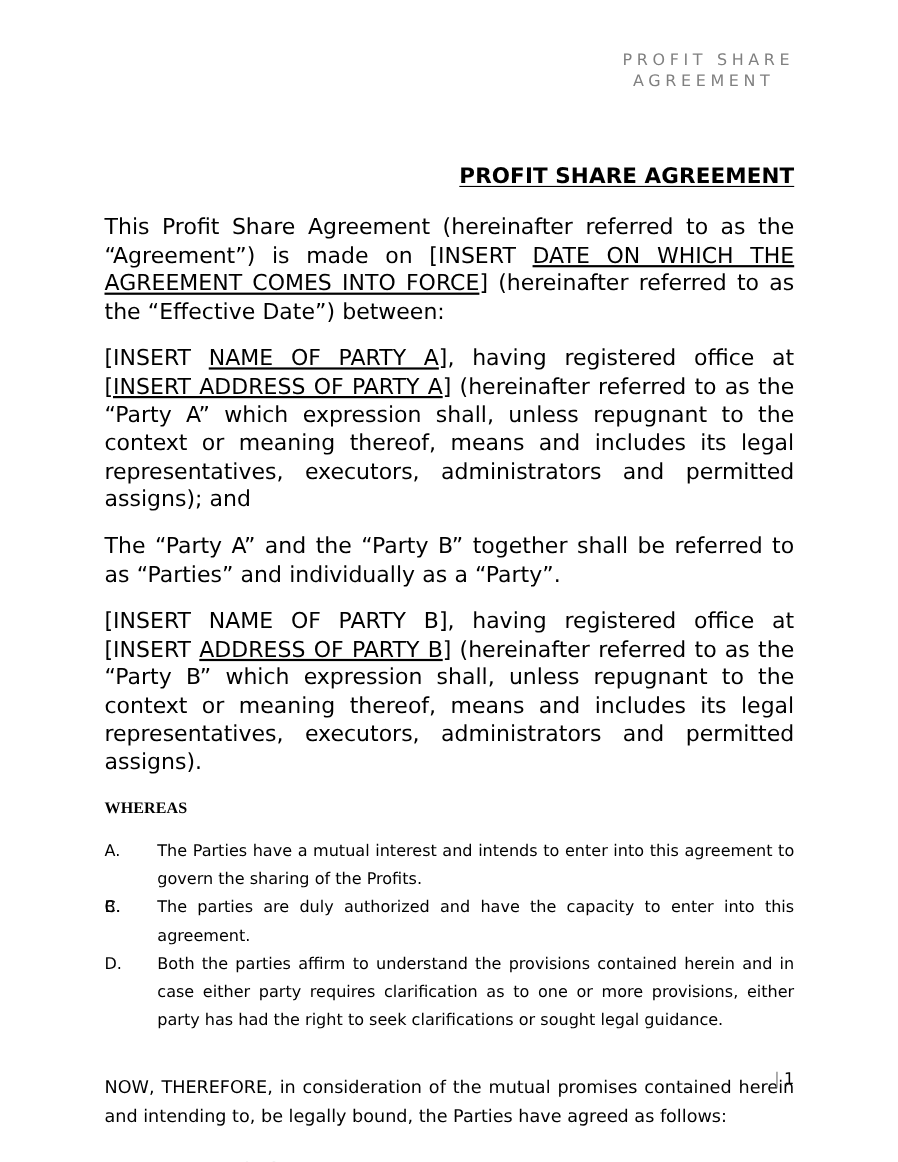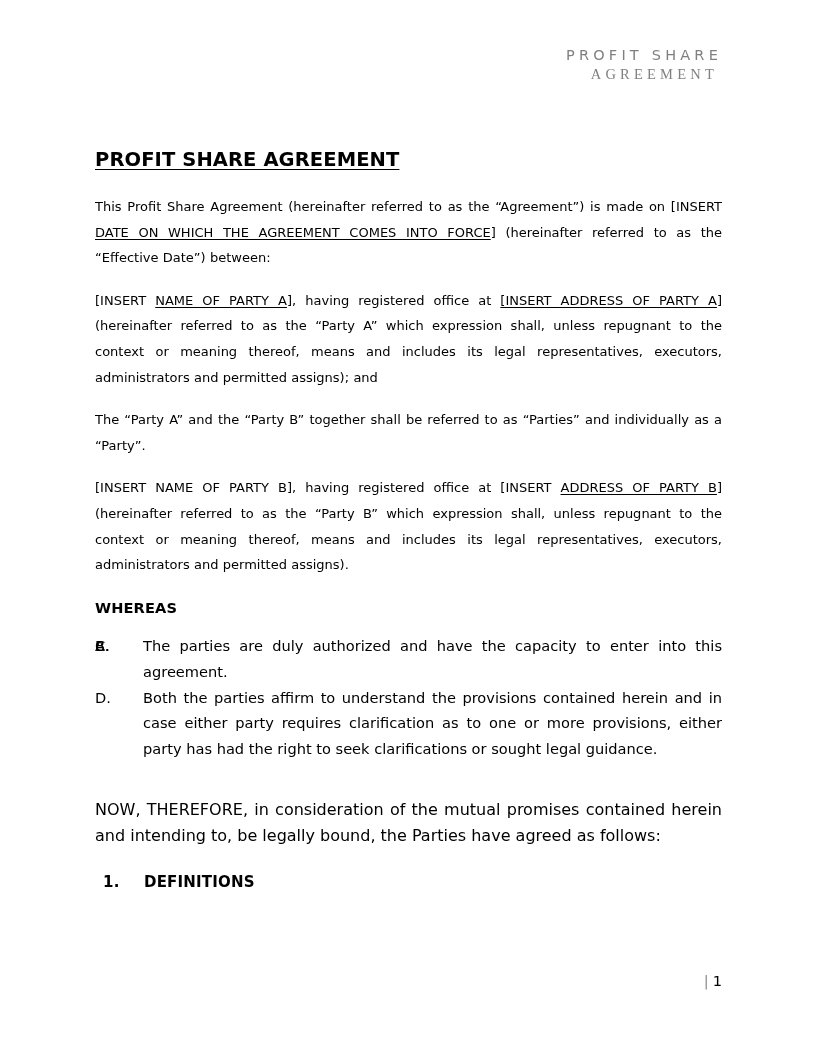--- a/index.html
+++ b/index.html
@@ -31,60 +31,60 @@
     font-size: 14.5px;
     letter-spacing: 4.2px;
     line-height: 18.5px;
     font-weight: 400;
   }
   .doc-header .hdr-line {
     display: block;
     white-space: nowrap;
   }
   .doc-header .hdr-line.l2 {
-    margin-right: 4px;
-    font-family: Liberation Serif, serif;
+    margin-right: 18px;
   }
 
   
   .body-frame {
     position: absolute;
     left: 95px;
     top: 148px;
     width: 627px;
   }
 
   .doc-title {
-    text-align: left;
+    text-align: right;
     font-weight: bold;
     font-size: 19.5px;
     line-height: 24px;
     letter-spacing: 0.1px;
     text-decoration: underline;
     text-underline-offset: 3px;
     margin: 0 0 22px 0;
   }
 
   p.para {
     margin: 0 0 17px 0;
-    font-size: 13px;
+    font-size: 20px;
     line-height: 25.6px;
     text-align: justify;
     text-justify: inter-word;
     word-spacing: 0.2px;
   }
 
   .u { text-decoration: underline; text-underline-offset: 2px; }
 
   .whereas {
     font-weight: bold;
     font-size: 14.6px;
     line-height: 25.6px;
     margin: 0 0 13px 0;
     letter-spacing: 0.1px;
+    font-family: Liberation Serif, serif;
   }
 
   ol.alpha-list {
     list-style: none;
     margin: 0 0 0 0;
     padding: 0;
   }
   ol.alpha-list > li {
     position: relative;
     padding-left: 48px;
@@ -168,20 +168,21 @@
 
     <p class="para">The “Party A” and the “Party B” together shall be referred to as “Parties” and individually as a “Party”.</p>
 
     <p class="para"><span>[INSERT NAME OF PARTY B], having registered office at [INSERT </span><span class="u">ADDRESS OF PARTY B</span><span>] (hereinafter referred to as the “Party B” which expression shall, unless repugnant to the context or meaning thereof, means and includes its legal representatives, executors, administrators and permitted assigns).</span></p>
 
     <div class="whereas">WHEREAS</div>
 
     <ol class="alpha-list">
       <li>
         <span class="marker">A.</span>
+        <span>The Parties have a mutual interest and intends to enter into this agreement to govern the sharing of the Profits.</span>
       </li>
       <li>
         <span class="marker">B.</span>
       </li>
       <li>
         <span class="marker">C.</span>
         <span>The parties are duly authorized and have the capacity to enter into this agreement.</span>
       </li>
       <li>
         <span class="marker">D.</span>

